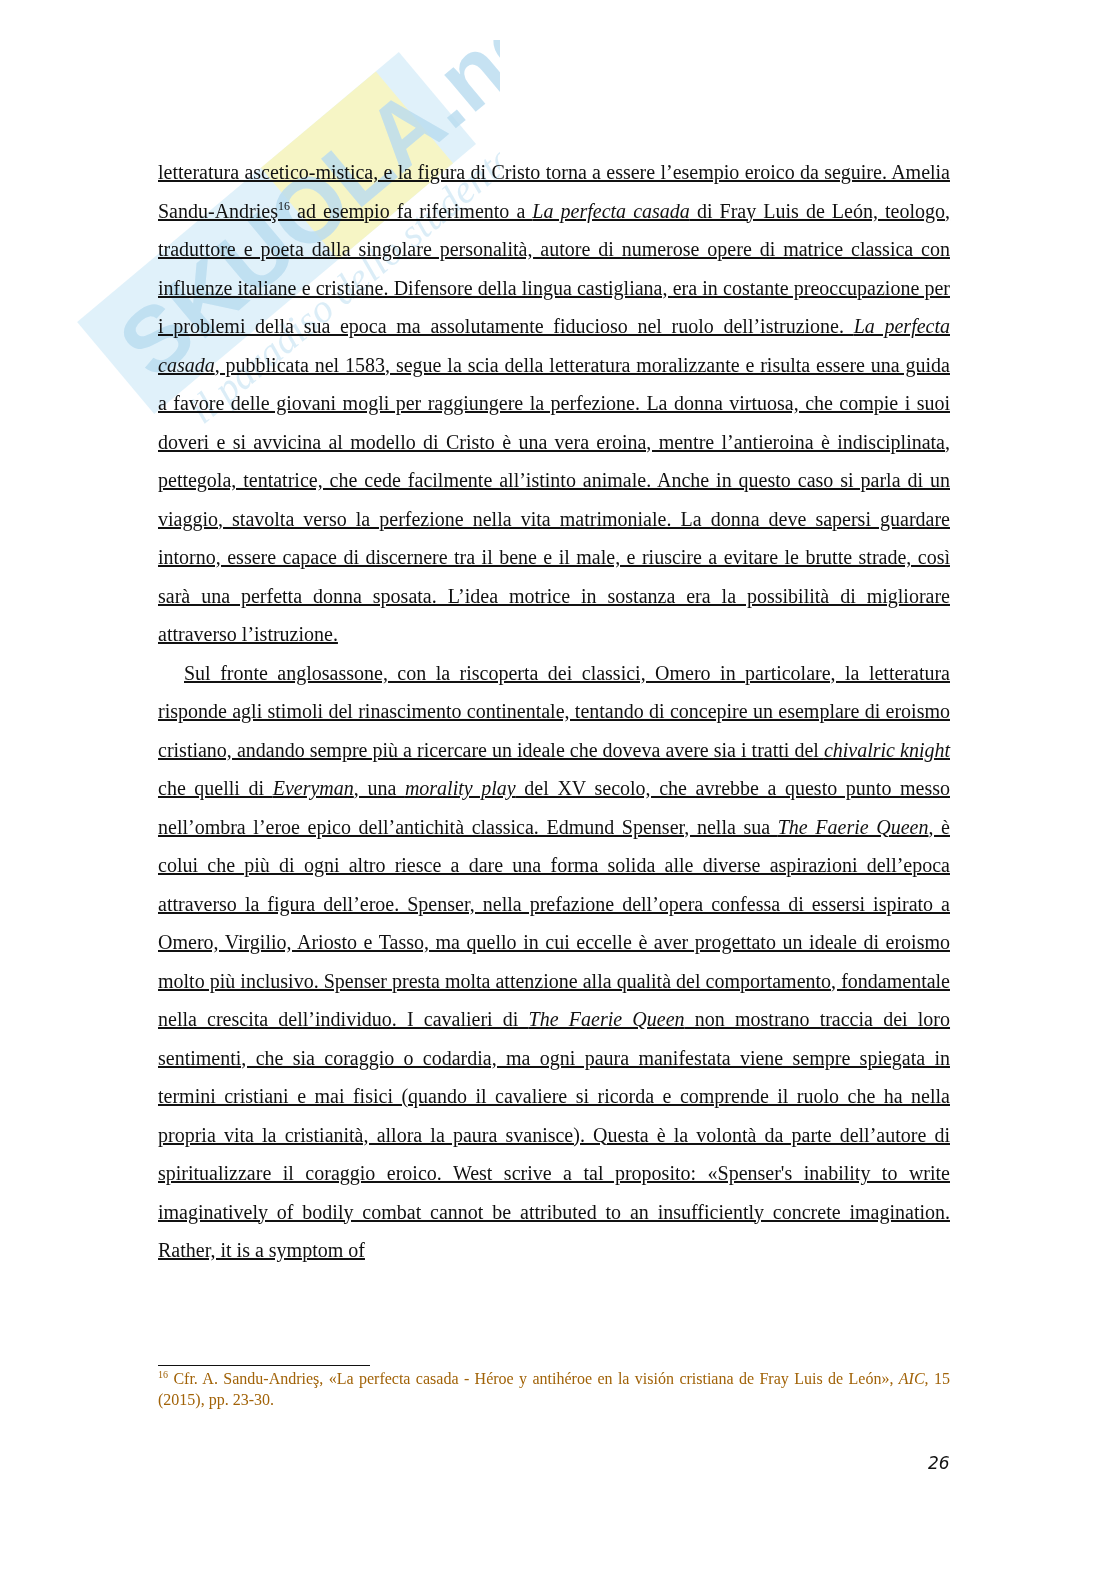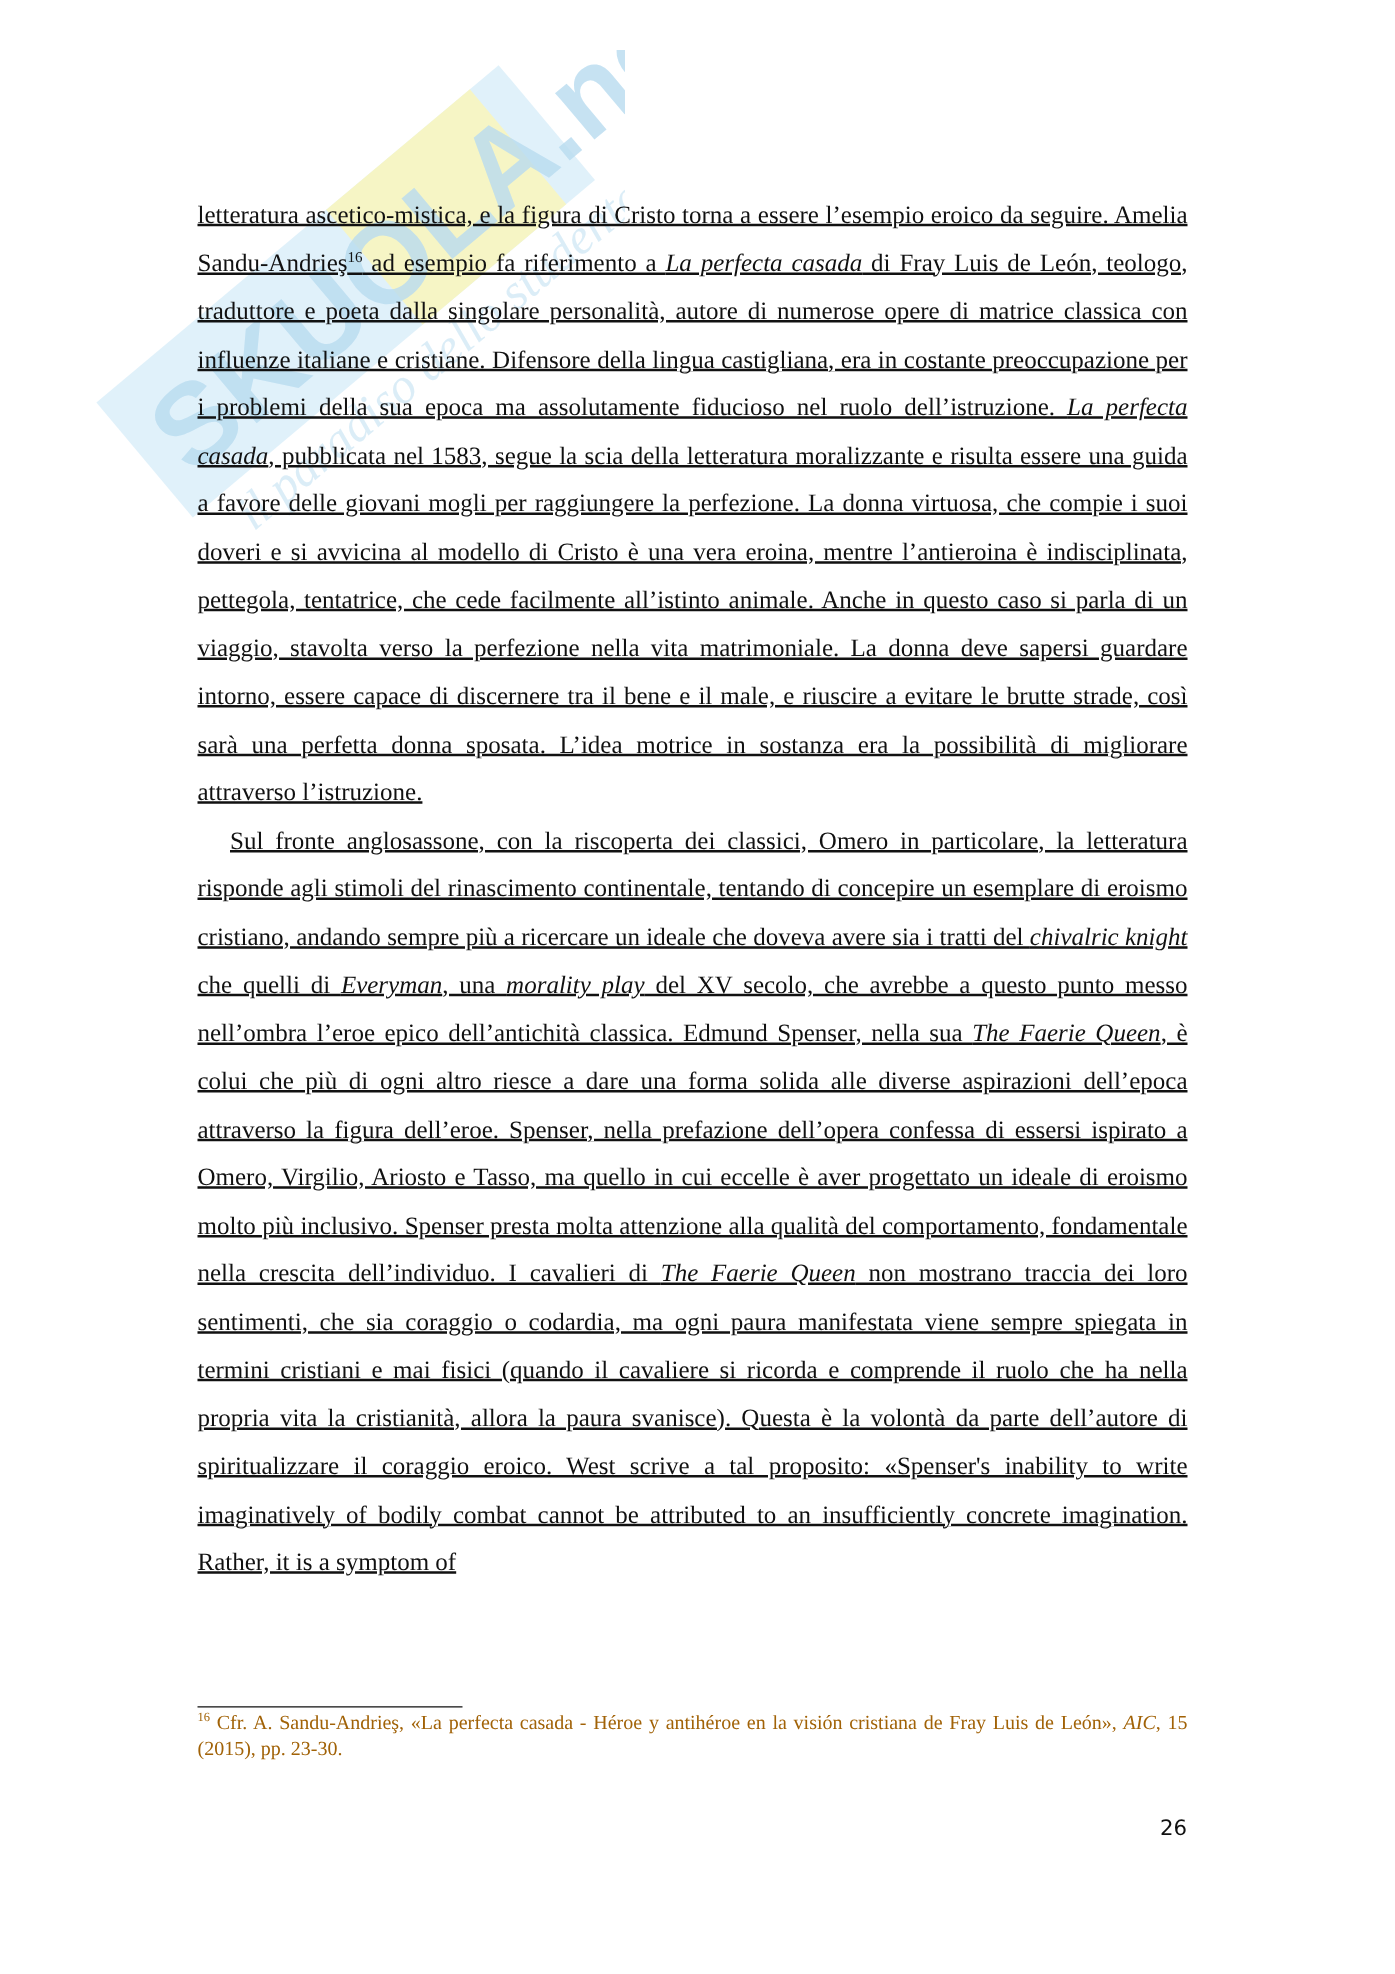--- a/index.html
+++ b/index.html
@@ -15,21 +15,21 @@
   sup { font-size: 12px; line-height: 0; vertical-align: super; }
   .footnote-rule { position: absolute; left: 158px; top: 1365px; width: 212px; border-top: 1.5px solid #111; }
   .footnote {
     position: absolute; left: 158px; top: 1368px; width: 792px;
     font-family: "Liberation Serif", serif; font-size: 16px; line-height: 21px; color: #a16207;
     text-align: justify;
   }
   .footnote sup { font-size: 10px; }
   .page-number {
     position: absolute; left: 928px; top: 1453px;
-    font-family: "DejaVu Sans", sans-serif; font-size: 17px; color: #111;
+    font-family: "DejaVu Sans", sans-serif; font-size: 17px; color: #111; font-style: italic;
   }
 </style>
 </head>
 <body>
 
 <svg class="watermark" viewBox="0 0 480 440">
   <g transform="rotate(-40 240 220)">
     <rect x="60" y="150" width="420" height="120" fill="#d5ecf8" opacity="0.75"></rect>
     <rect x="300" y="150" width="150" height="120" fill="#fbf6b8" opacity="0.8"></rect>
     <text x="80" y="245" font-family="Liberation Sans, sans-serif" font-weight="bold" font-size="92" fill="#b9dcf0" opacity="0.8">SKUOLA.net</text>

